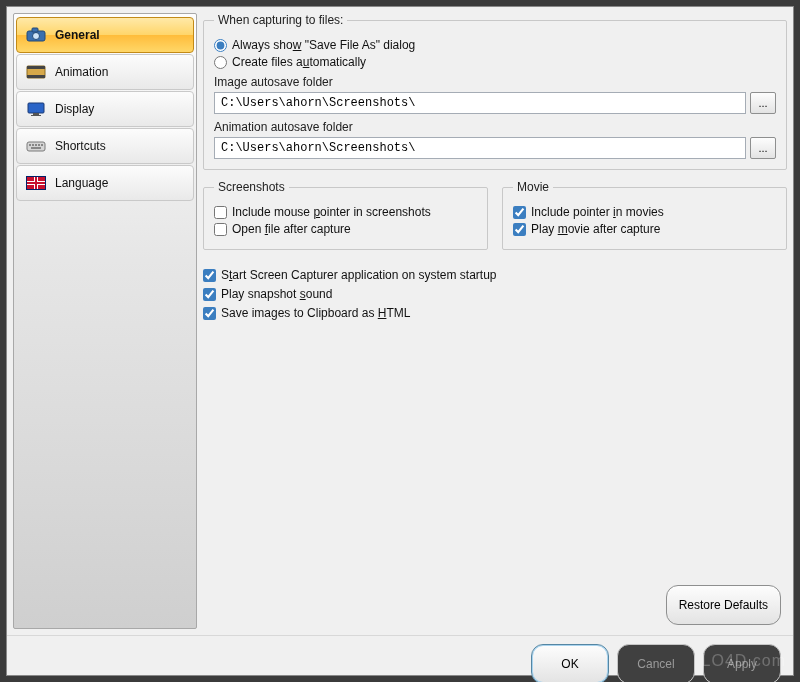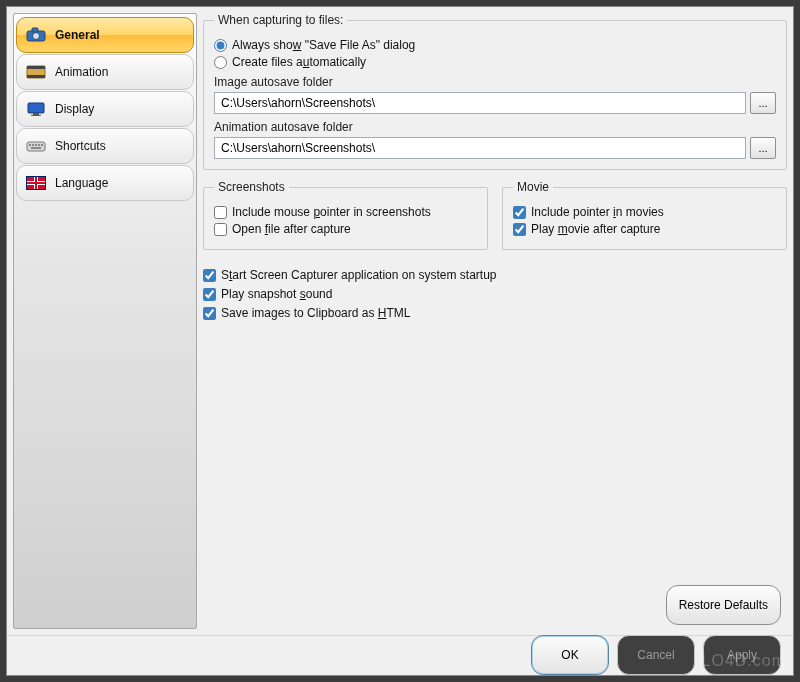--- a/index.html
+++ b/index.html
@@ -62,21 +62,21 @@
   border-radius: 2px;
   padding: 2px 0;
 }
 .nav-item {
   height: 36px;
   display: flex;
   align-items: center;
   padding: 0 8px;
   margin: 1px 2px;
   border: 1px solid transparent;
-  border-radius: 10px;
+  border-radius: 4px;
   cursor: pointer;
   color: #111;
 }
 .nav-item.selected {
   background: linear-gradient(to bottom, #ffe9a8 0%, #ffd66b 49%, #ffbc3a 50%, #ffd768 100%);
   border: 1px solid #c28a17;
   font-weight: bold;
 }
 .nav-item:not(.selected) {
   background: linear-gradient(to bottom, #fcfcfc, #e9e9e9);
@@ -121,21 +121,21 @@
   align-items: center;
   gap: 4px;
 }
 .path-input {
   flex: 1;
   height: 22px;
   border: 1px solid #a5acb5;
   background: #fff;
   padding: 0 6px;
   font-size: 12px;
-  font-family: Liberation Sans, sans-serif;
+  font-family: Liberation Mono, monospace;
 }
 .browse-btn {
   width: 26px; height: 22px;
   border: 1px solid #8e8f8f;
   background: linear-gradient(to bottom, #fdfdfd, #e3e3e3);
   border-radius: 2px;
   cursor: pointer;
   font-size: 11px;
   line-height: 11px;
   display: flex; align-items: center; justify-content: center;
@@ -169,24 +169,24 @@
 .btn.disabled {
   color: #9a9a9a;
   background: #404040;
   border-color: #c6c6c6;
   cursor: default;
 }
 .dialog-buttons {
   height: 40px;
   border-top: 1px solid #d8d8d8;
   display: flex;
-  align-items: flex-end;
+  align-items: flex-start;
   justify-content: flex-end;
   gap: 8px;
-  padding: 0 12px;
+  padding: 8px 12px;
   background: #f0f0f0;
 }
 .u { text-decoration: underline; }
 .watermark {
   position: absolute;
   right: 14px; bottom: 12px;
   color: rgba(255,255,255,0.25);
   font-size: 16px;
   font-weight: 300;
   letter-spacing: 1px;

